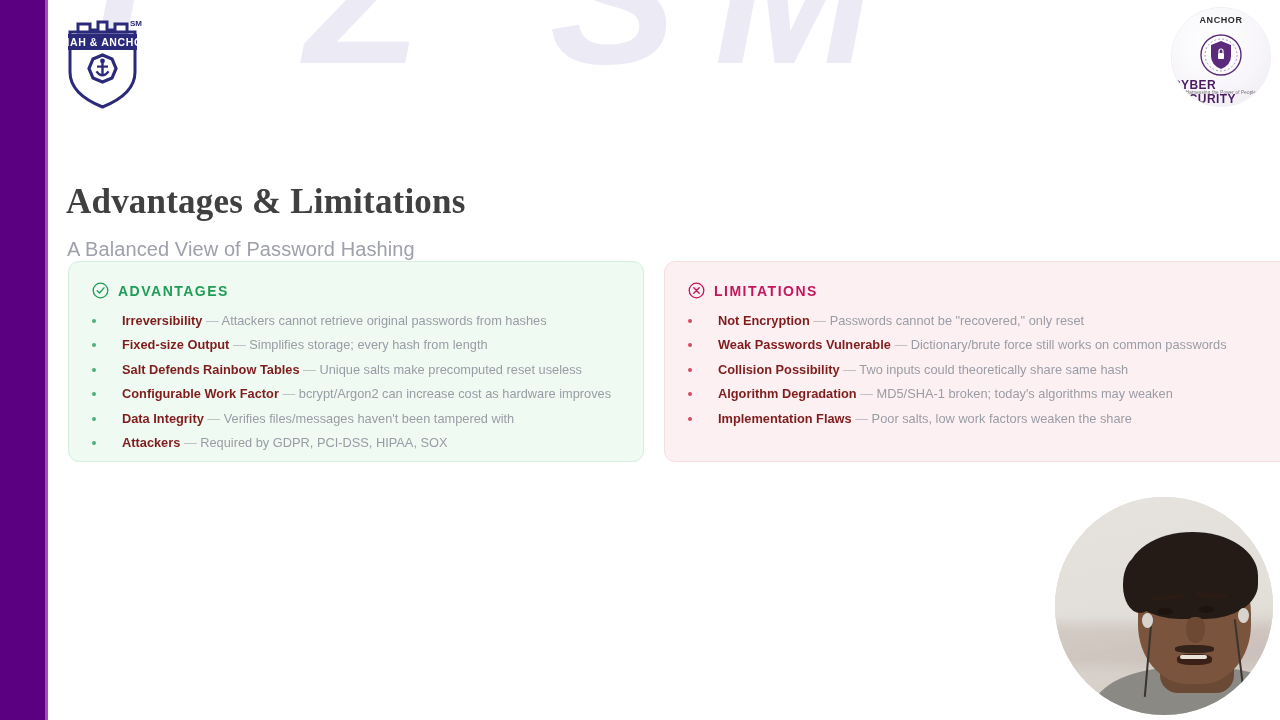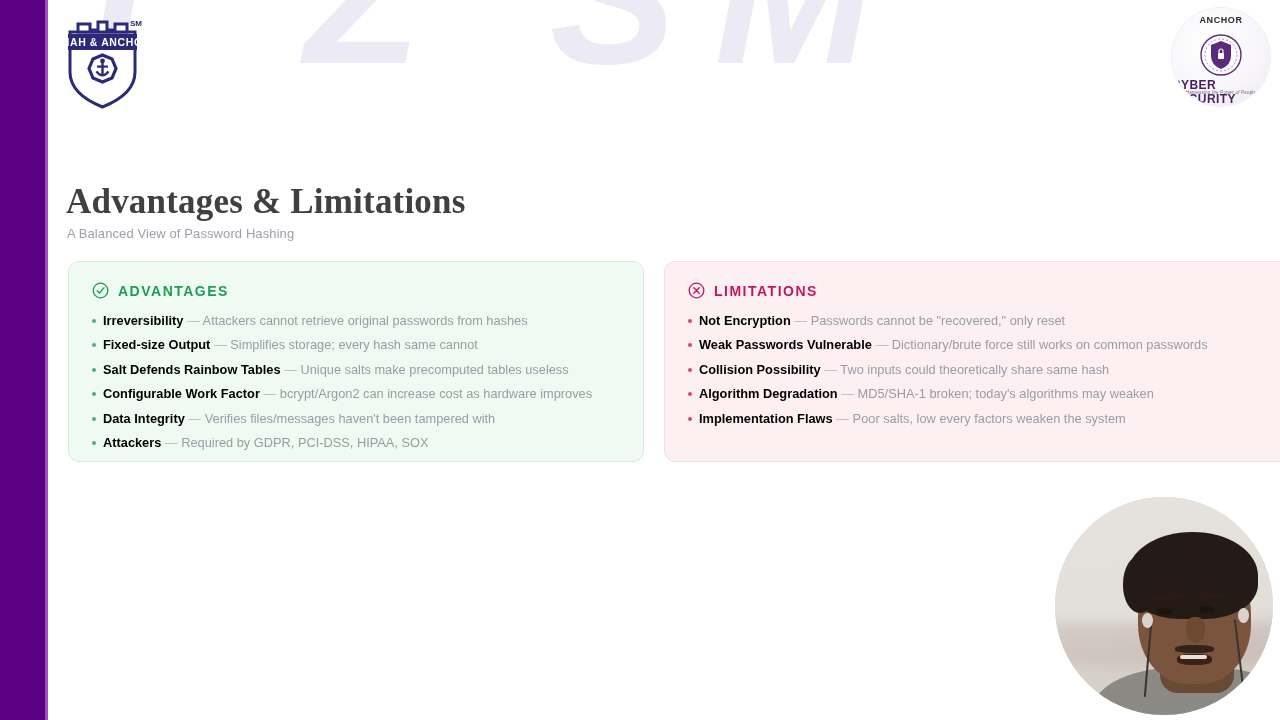--- a/index.html
+++ b/index.html
@@ -89,22 +89,22 @@
   
   .page-title {
     position:absolute; left:66px; top:182px;
     font-family:"Liberation Serif", serif;
     font-size:35px;
     font-weight:700;
     color:#404040;
     letter-spacing:.2px;
   }
   .page-subtitle {
-    position:absolute; left:67px; top:226px;
-    font-size:13px;
+    position:absolute; left:67px; top:238px;
+    font-size:20px;
     color:#9ea0ab;
     letter-spacing:.1px;
   }
 
   
   .card {
     position:absolute;
     top:261px;
     border-radius:11px;
     padding:18px 22px 26px 22px;
@@ -150,21 +150,22 @@
     content:"";
     position:absolute;
     left:1px; top:6px;
     width:4px; height:4px;
     border-radius:50%;
   }
   .adv ul.points li::before { background:#4caf7d; }
   .lim ul.points li::before { background:#d64a63; }
   ul.points li b {
     font-weight:700;
-    color:#000000;
+    color:#7f1d1d;
+    margin-left:19px;
   }
   ul.points li .dash { color:#b9bbc3; }
 
   
   .cam {
     position:absolute;
     left:1055px; top:497px;
     width:218px; height:218px;
     border-radius:50%;
     overflow:hidden;
@@ -324,22 +325,22 @@
       <span class="ico">
         <svg viewBox="0 0 17 17" width="17" height="17" aria-hidden="true">
           <circle cx="8.5" cy="8.5" r="7.3" fill="none" stroke="#1f9d55" stroke-width="1.3"></circle>
           <path d="M5.2 8.7 L7.5 11 L11.9 5.9" fill="none" stroke="#1f9d55" stroke-width="1.4" stroke-linecap="round" stroke-linejoin="round"></path>
         </svg>
       </span>
       <span class="htxt">ADVANTAGES</span>
     </div>
     <ul class="points" id="adv-list">
         <li><b>Irreversibility</b><span class="dash"> — </span><span>Attackers cannot retrieve original passwords from hashes</span></li>
-        <li><b>Fixed-size Output</b><span class="dash"> — </span><span>Simplifies storage; every hash same cannot</span></li>
-        <li><b>Salt Defends Rainbow Tables</b><span class="dash"> — </span><span>Unique salts make precomputed tables useless</span></li>
+        <li><b>Fixed-size Output</b><span class="dash"> — </span><span>Simplifies storage; every hash from length</span></li>
+        <li><b>Salt Defends Rainbow Tables</b><span class="dash"> — </span><span>Unique salts make precomputed reset useless</span></li>
         <li><b>Configurable Work Factor</b><span class="dash"> — </span><span>bcrypt/Argon2 can increase cost as hardware improves</span></li>
         <li><b>Data Integrity</b><span class="dash"> — </span><span>Verifies files/messages haven't been tampered with</span></li>
         <li><b>Attackers</b><span class="dash"> — </span><span>Required by GDPR, PCI-DSS, HIPAA, SOX</span></li>
       </ul>
   </div>
 
   <div class="card lim">
     <div class="card-head">
       <span class="ico">
         <svg viewBox="0 0 17 17" width="17" height="17" aria-hidden="true">
@@ -347,21 +348,21 @@
           <path d="M5.8 5.8 L11.2 11.2 M11.2 5.8 L5.8 11.2" fill="none" stroke="#c2185b" stroke-width="1.4" stroke-linecap="round"></path>
         </svg>
       </span>
       <span class="htxt">LIMITATIONS</span>
     </div>
     <ul class="points" id="lim-list">
         <li><b>Not Encryption</b><span class="dash"> — </span><span>Passwords cannot be "recovered," only reset</span></li>
         <li><b>Weak Passwords Vulnerable</b><span class="dash"> — </span><span>Dictionary/brute force still works on common passwords</span></li>
         <li><b>Collision Possibility</b><span class="dash"> — </span><span>Two inputs could theoretically share same hash</span></li>
         <li><b>Algorithm Degradation</b><span class="dash"> — </span><span>MD5/SHA-1 broken; today's algorithms may weaken</span></li>
-        <li><b>Implementation Flaws</b><span class="dash"> — </span><span>Poor salts, low every factors weaken the system</span></li>
+        <li><b>Implementation Flaws</b><span class="dash"> — </span><span>Poor salts, low work factors weaken the share</span></li>
       </ul>
   </div>
 
   <div class="cam">
     <div class="wall"></div>
     <div class="wallshadow"></div>
     <div class="shoulder"></div>
     <div class="neck"></div>
     <div class="head"></div>
     <div class="hair"></div>

